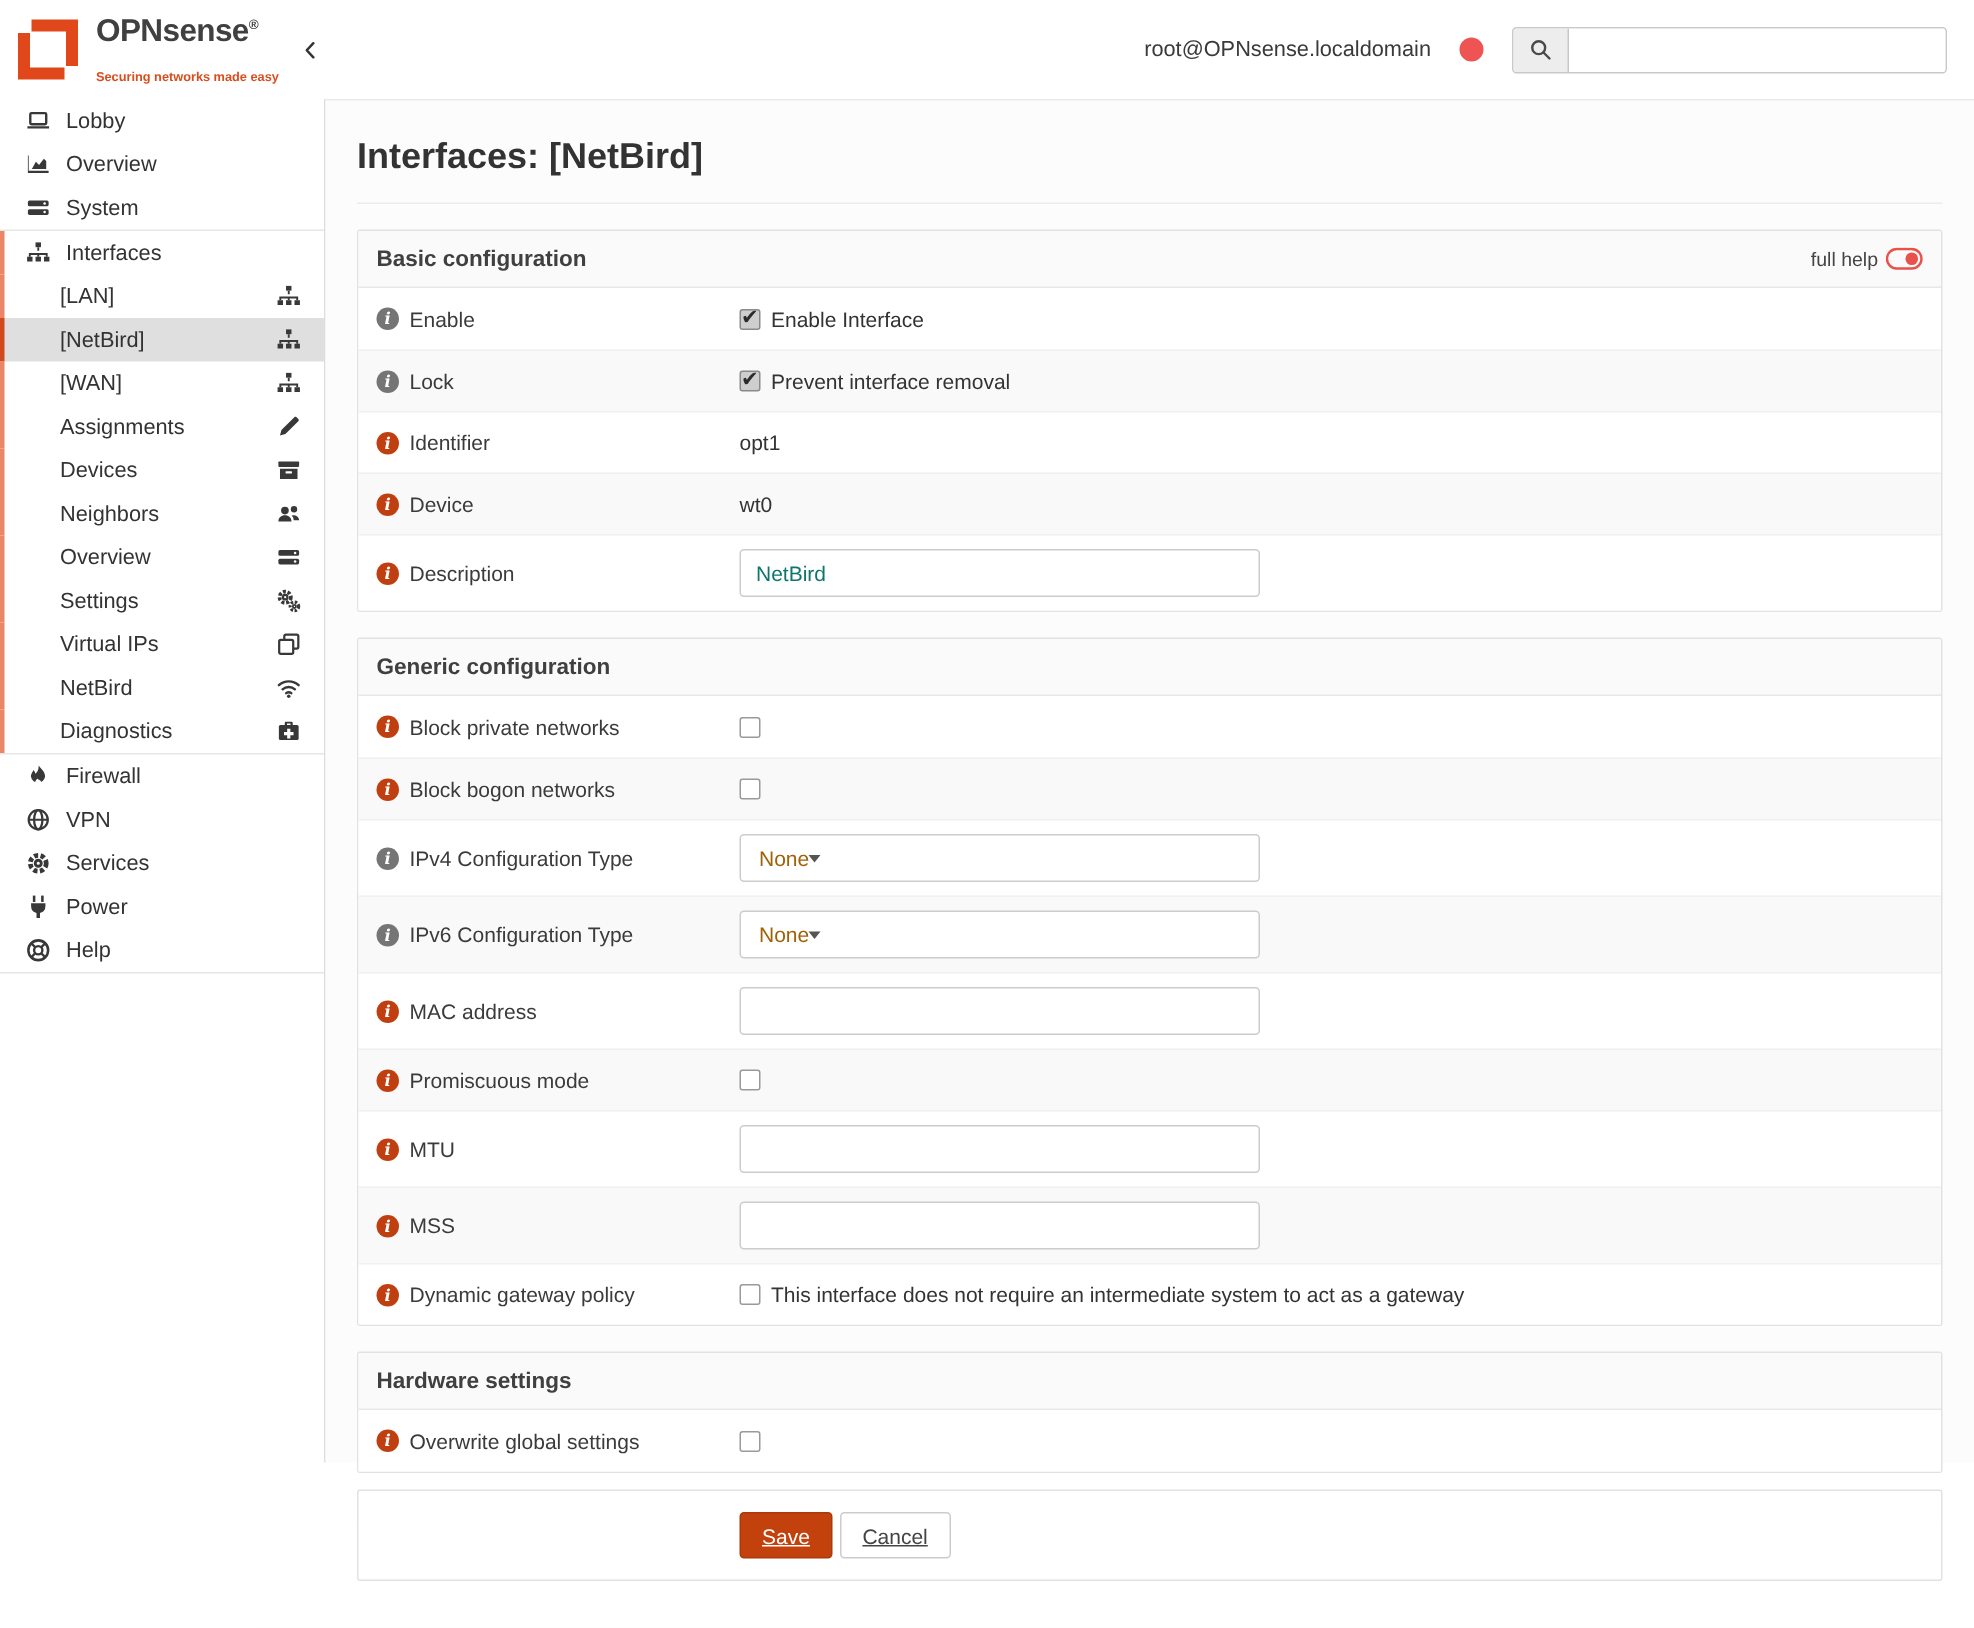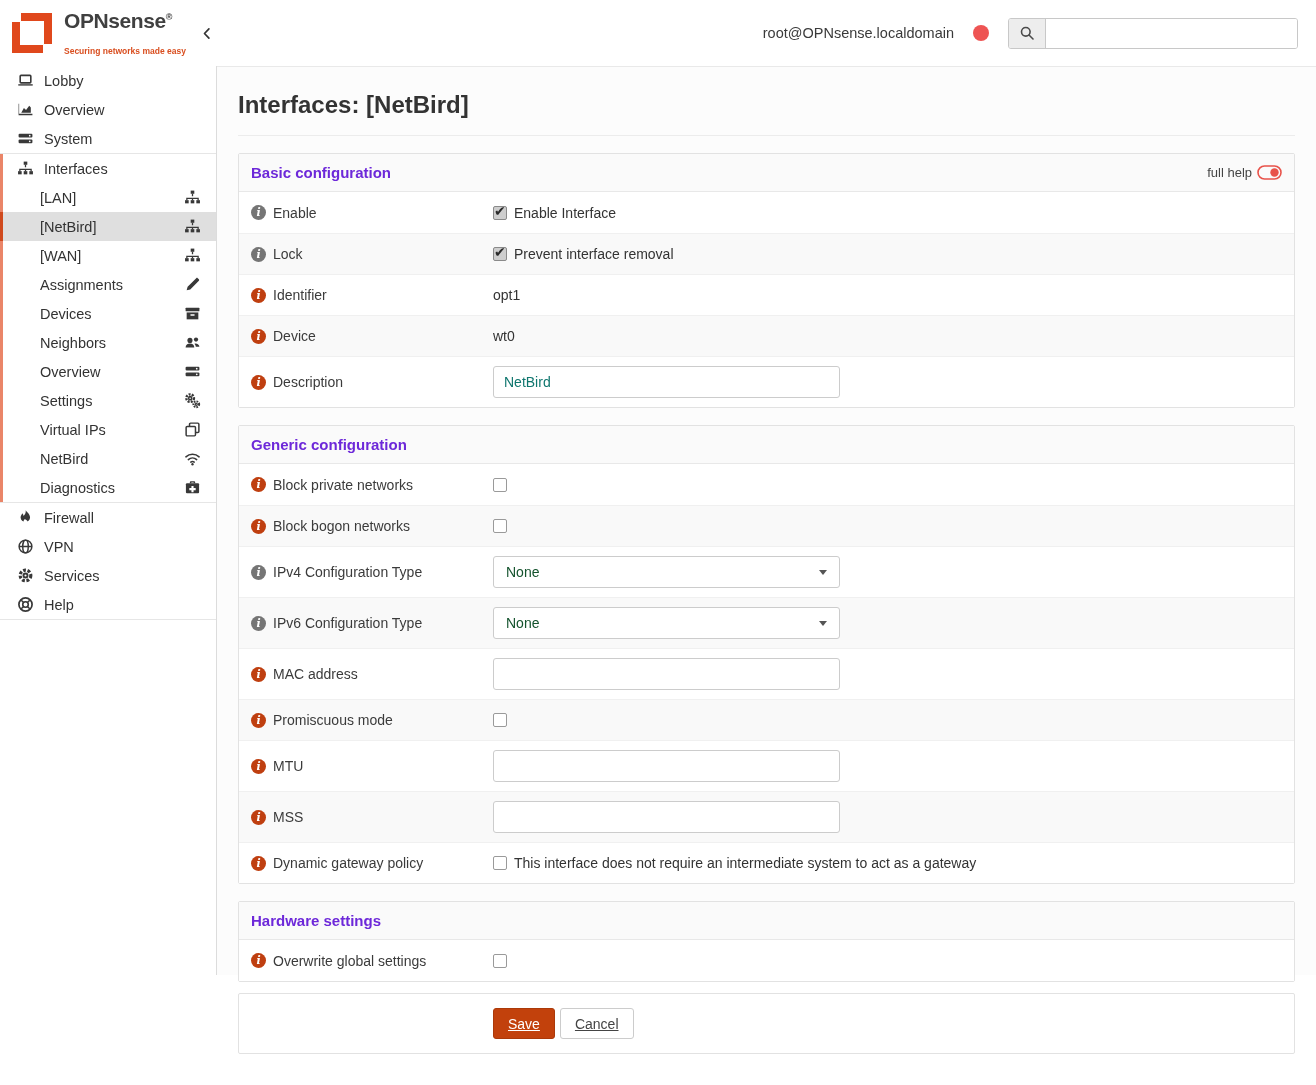--- a/index.html
+++ b/index.html
@@ -35,35 +35,35 @@
   .sic.right { margin-right:0; }
   .grp::before { content:""; position:absolute; left:0; top:0; bottom:0; width:3px; background:#ea8568; }
   .sel { background:#dfdfdf; }
   .sel::before { background:#d04a1e; }
   .sdivider { border-top:1px solid #e6e6e6; }
   
   .main { flex:1; border-top:1px solid #e9e9e9; background:#fcfcfc; padding:0 21px; }
   h1 { font-size:24px; font-weight:600; color:#333; margin:24px 0 0; padding-bottom:16px; border-bottom:1px solid #ececec; }
   .panel { margin-top:17px; border:1px solid #e2e2e2; border-radius:2px; background:#fff; }
   .phead { display:flex; justify-content:space-between; align-items:center; padding:10px 12px; border-bottom:1px solid #e8e8e8; background:#fafafa; }
-  .ptitle { font-size:15px; font-weight:bold; color:#6d28d9; }
+  .ptitle { font-size:15px; font-weight:bold; color:#404040; }
   .fullhelp { display:flex; align-items:center; gap:5px; font-size:13px; color:#444; cursor:pointer; }
   .frow { display:flex; align-items:center; min-height:41px; padding:0 12px; background:#fff; }
   .frow + .frow { border-top:1px solid #f0f0f0; }
   .frow.stripe { background:#f9f9f9; }
   .flabel { width:242px; flex-shrink:0; display:flex; align-items:center; gap:7px; font-size:14px; color:#3b3b3b; }
   .fctrl { flex:1; display:flex; align-items:center; gap:7px; padding:9px 0; font-size:14px; color:#333; }
   .info { width:15px; height:15px; border-radius:50%; color:#fff; font-family:"DejaVu Serif", serif; font-style:italic; font-weight:bold; font-size:11px; display:flex; align-items:center; justify-content:center; flex-shrink:0; cursor:pointer; }
   .info.gray { background:#757575; }
   .info.red { background:#bf3f10; }
   .cb { width:14px; height:14px; border:1px solid #9a9a9a; border-radius:2px; background:#fff; position:relative; display:inline-block; flex-shrink:0; cursor:pointer; }
   .cb.checked { background:#cecece; border-color:#8a8a8a; }
   .cb.checked::after { content:"✔"; position:absolute; left:0px; top:-4px; font-size:14px; color:#2b2b2b; }
   .txt { width:347px; height:32px; border:1px solid #ccc; border-radius:3px; padding:0 10px; font-size:14px; color:#0f766e; font-family:inherit; background:#fff; }
-  .select { width:347px; height:32px; border:1px solid #ccc; border-radius:3px; background:#fff; display:flex; align-items:center; justify-content:space-between; padding:0 12px; color:#14532d; cursor:pointer; }
+  .select { width:347px; height:32px; border:1px solid #ccc; border-radius:3px; background:#fff; display:flex; align-items:center; justify-content:flex-start; padding:0 12px; color:#a16207; cursor:pointer; }
   .caret { width:0; height:0; border-left:4.5px solid transparent; border-right:4.5px solid transparent; border-top:5px solid #555; }
   .actions-panel { margin-top:11px; border:1px solid #e2e2e2; border-radius:2px; background:#fff; padding:14px 12px; display:flex; }
   .actions-offset { margin-left:242px; display:flex; gap:5px; }
   .btn { height:31px; padding:0 14px; font-size:14px; border-radius:3px; font-family:inherit; cursor:pointer;text-decoration:underline; }
   .btn.primary { background:#c2410c; border:1px solid #ab3909; color:#fff; }
   .btn.cancel { background:#fff; border:1px solid #ccc; color:#444; }
 </style>
 </head>
 <body>
 
@@ -292,20 +292,30 @@
       <span class="sic">
           <svg viewBox="0 0 16 16" fill="none" stroke="#383838">
             <circle cx="8" cy="8" r="5" stroke-width="3" stroke-dasharray="2.6 1.55"></circle>
             <circle cx="8" cy="8" r="1.9" stroke-width="1.8"></circle>
           </svg>
         </span>
       <span class="slabel">Services</span>
     </div>
     <div class="sitem">
       <span class="sic">
+          <svg viewBox="0 0 16 16" fill="#383838">
+            <rect x="4.6" y="1" width="1.6" height="4"></rect>
+            <rect x="9.8" y="1" width="1.6" height="4"></rect>
+            <path d="M3.5 5.8h9v1.8a4.5 4.5 0 0 1-3.4 4.36V15H6.9v-3.04A4.5 4.5 0 0 1 3.5 7.6z"></path>
+          </svg>
+        </span>
+      <span class="slabel">Power</span>
+    </div>
+    <div class="sitem">
+      <span class="sic">
           <svg viewBox="0 0 16 16" fill="none" stroke="#383838">
             <circle cx="8" cy="8" r="6.2" stroke-width="1.6"></circle>
             <circle cx="8" cy="8" r="2.6" stroke-width="1.5"></circle>
             <path d="M4 4l2.2 2.2M12 4L9.8 6.2M4 12l2.2-2.2M12 12L9.8 9.8" stroke-width="1.4"></path>
           </svg>
         </span>
       <span class="slabel">Help</span>
     </div>
     <div class="sdivider"></div>
   </aside>

